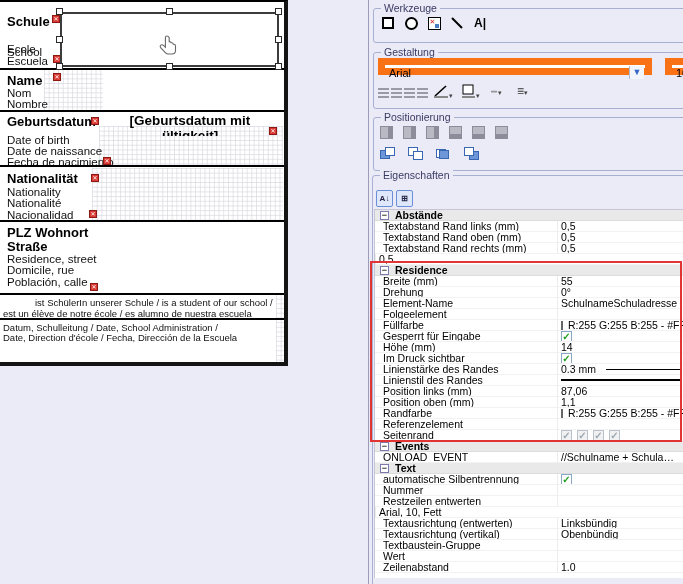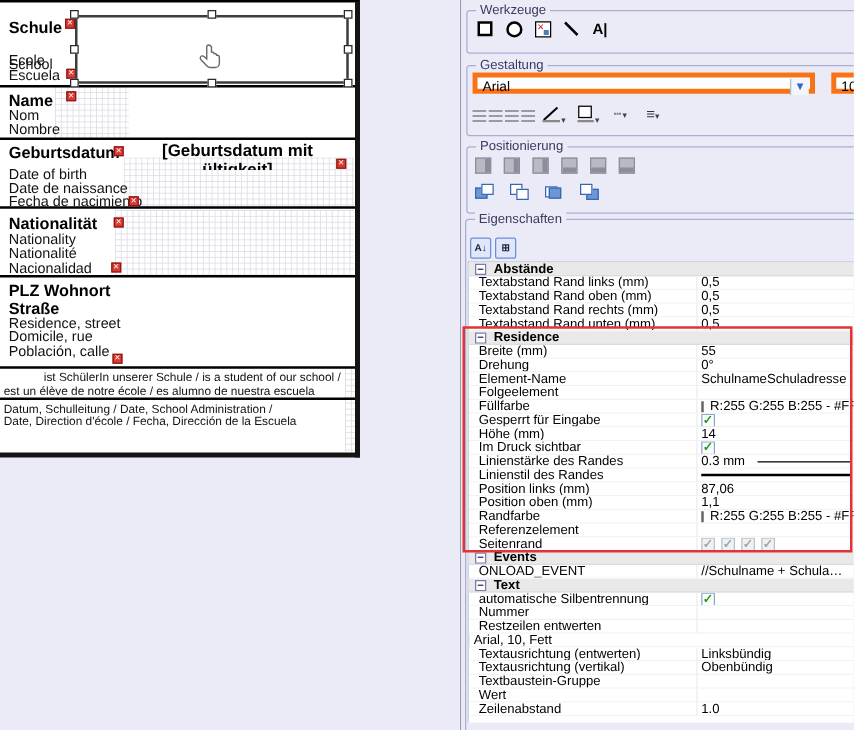--- a/index.html
+++ b/index.html
@@ -32,21 +32,21 @@
   .gbox { position:absolute; border:1px solid #a8b0d2; border-radius:3px; }
   .gbox-label { position:absolute; top:-7px; left:7px; background:#ebebf7; padding:0 3px;
                 font-size:10.5px; color:#3a3a64; white-space:nowrap; }
   .toolbtn { position:absolute; width:18px; height:18px; display:flex; align-items:center; justify-content:center; }
   .ico-rect { width:12px; height:12px; border:2px solid #000; background:#fff; }
   .ico-circ { width:13px; height:13px; border:2px solid #000; border-radius:50%; background:#fff; }
   .ico-img  { width:13px; height:13px; border:1px solid #000; position:relative; background:#fff; }
   .ico-img::before { content:"✕"; position:absolute; left:1px; top:0px; font-size:7px; color:#d02020; }
   .ico-img::after  { content:""; position:absolute; right:1px; bottom:1px; width:4px; height:4px; background:#4a7ec0; }
   .ico-text { font-weight:bold; font-size:12px; color:#000; }
-  .combo { position:absolute; background:#fff; border:4px solid #f97316; font-size:11px; color:#000; }
+  .combo { position:absolute; background:#fff; border:7px solid #f97316; font-size:11px; color:#000; }
   .combo .val { position:absolute; left:4px; top:2px; }
   .combo-arrow { position:absolute; right:1px; top:1px; width:15px; height:13px; background:#f2f5fb;
                  border-left:1px solid #aeb9d2; color:#3767c4; font-size:9px; line-height:13px; text-align:center; }
   .alignbtn { position:absolute; width:11px; height:11px;
               background:repeating-linear-gradient(#9a9aa6 0 2px, transparent 2px 4px); }
   .minibtn { position:absolute; font-size:11px; color:#333; }
   .drop { color:#444; font-size:7px; }
   .posico1 { position:absolute; width:13px; height:13px; background:#b9b9c4; border:1px solid #8c8c9a;
              box-shadow:inset -4px 0 0 #8c8c9a; }
   .posico2 { position:absolute; width:15px; height:14px; }
@@ -262,21 +262,20 @@
         <span>0,5</span>
       </div>
     </div>
     <div class="prow">
       <div class="plabel">Textabstand Rand rechts (mm)</div>
       <div class="pvalue">
         <span>0,5</span>
       </div>
     </div>
     <div class="prow">
-      <div class="plabel">Textabstand Rand unten (mm)</div>
       <div class="pvalue">
         <span>0,5</span>
       </div>
     </div>
     <div class="prow phead">
       <span class="minusbox">−</span>
       <span>Residence</span>
     </div>
     <div class="prow">
       <div class="plabel">Breite (mm)</div>

